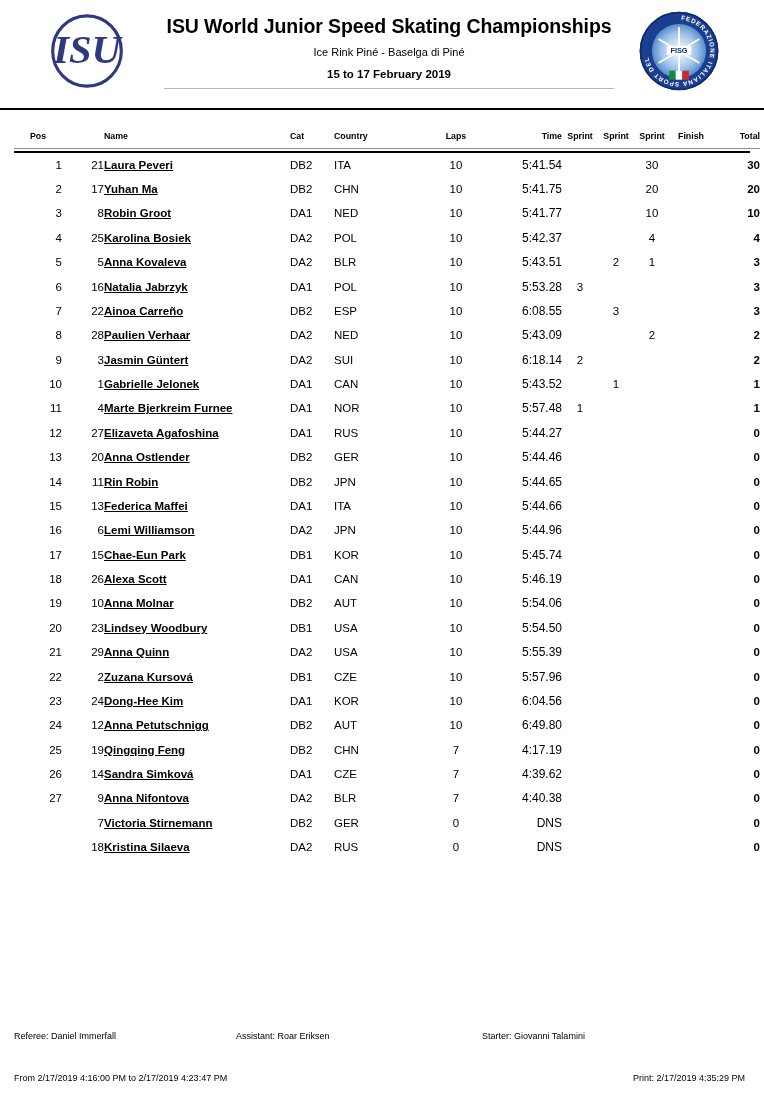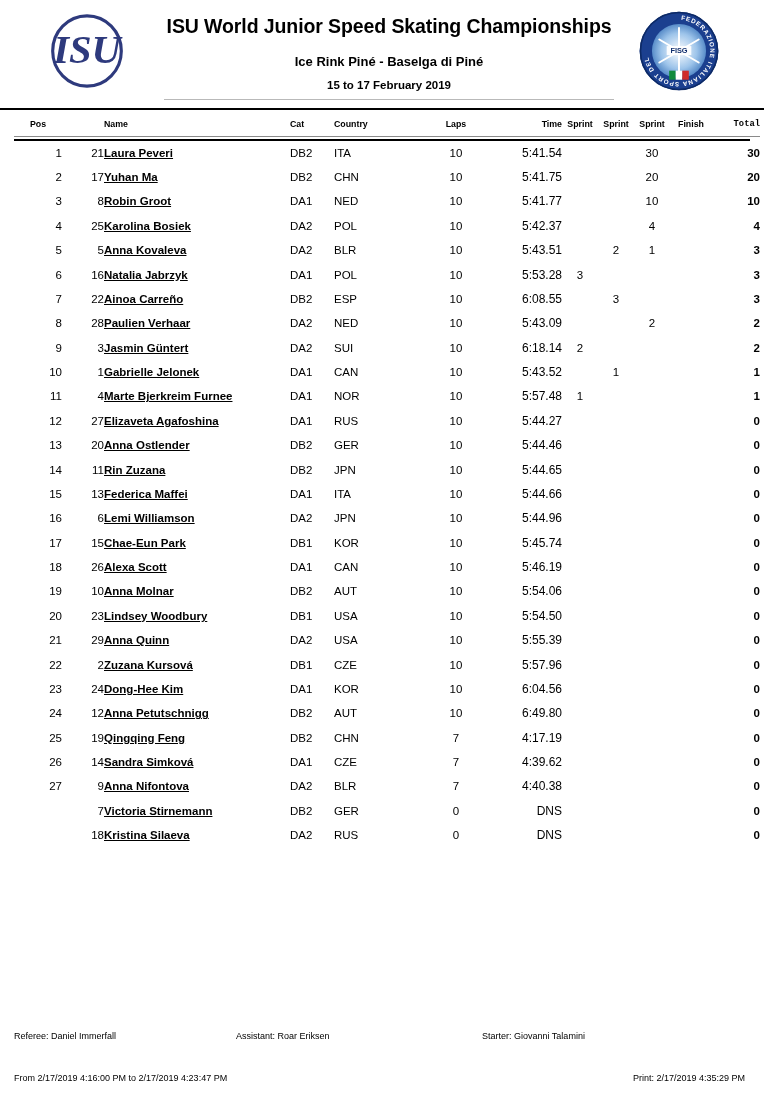--- a/index.html
+++ b/index.html
@@ -44,23 +44,23 @@
     text-align: center;
   }
   .comp-title {
     font-size: 19.5px;
     font-weight: bold;
     letter-spacing: -0.1px;
     line-height: 1.25;
     white-space: nowrap;
   }
   .comp-venue {
-    font-size: 13px;
-    font-weight: bold;
-    margin-top: 16px;
+    font-size: 11px;
+    font-weight: normal;
+    margin-top: 7px;
     line-height: 1.3;
   }
   .comp-dates {
     font-size: 11.5px;
     font-weight: bold;
     margin-top: 7px;
     line-height: 1.3;
   }
   .title-rule {
     border-top: 1px solid #b9b9b9;
@@ -80,21 +80,21 @@
   
   table.results {
     width: 100%;
     border-collapse: collapse;
     table-layout: fixed;
     font-size: 11.5px;
   }
   table.results th {
     font-size: 8.8px;
     font-weight: bold;
-    padding: 9px 0 7px 0;
+    padding: 21px 0 7px 0;
     vertical-align: bottom;
     white-space: nowrap;
   }
   thead tr.header-row {
     border-bottom: 1px solid #8a8a8a;
   }
   .head-sep {
     height: 0;
     border-top: 2.2px solid #000;
     margin-top: 1.5px;
@@ -117,21 +117,21 @@
   .col-total   { width: 48px;  text-align: right; }
 
   th.col-pos     { text-align: center; padding-left: 0; }
   th.col-name    { text-align: left; padding-left: 10px; }
   th.col-cat     { text-align: left; }
   th.col-country { text-align: left; }
   th.col-laps    { text-align: center; }
   th.col-time    { text-align: right; }
   th.col-sp      { text-align: center; }
   th.col-finish  { text-align: center; }
-  th.col-total   { text-align: right; padding-right: 13px; font-family: Liberation Mono, monospace; }
+  th.col-total   { text-align: right; padding-right: 13px; }
 
   td.col-pos   { padding-right: 8px; }
   td.col-bib   { padding-right: 6px; }
   td.col-name  { font-weight: bold; text-decoration: underline; }
   td.col-time  { font-size: 12px; padding-right: 6px; }
   td.col-total { font-weight: bold; padding-right: 13px; }
   td.col-sp    { font-size: 11.5px; }
 
   .table-wrap { padding: 0 14px 0 14px; }
 
@@ -440,21 +440,21 @@
           <td class="col-time">5:44.46</td>
           <td class="col-sp"></td>
           <td class="col-sp"></td>
           <td class="col-sp"></td>
           <td class="col-finish"></td>
           <td class="col-total">0</td>
         </tr>
         <tr>
           <td class="col-pos">14</td>
           <td class="col-bib">11</td>
-          <td class="col-name">Rin Zuzana</td>
+          <td class="col-name">Rin Robin</td>
           <td class="col-cat">DB2</td>
           <td class="col-country">JPN</td>
           <td class="col-laps">10</td>
           <td class="col-time">5:44.65</td>
           <td class="col-sp"></td>
           <td class="col-sp"></td>
           <td class="col-sp"></td>
           <td class="col-finish"></td>
           <td class="col-total">0</td>
         </tr>

